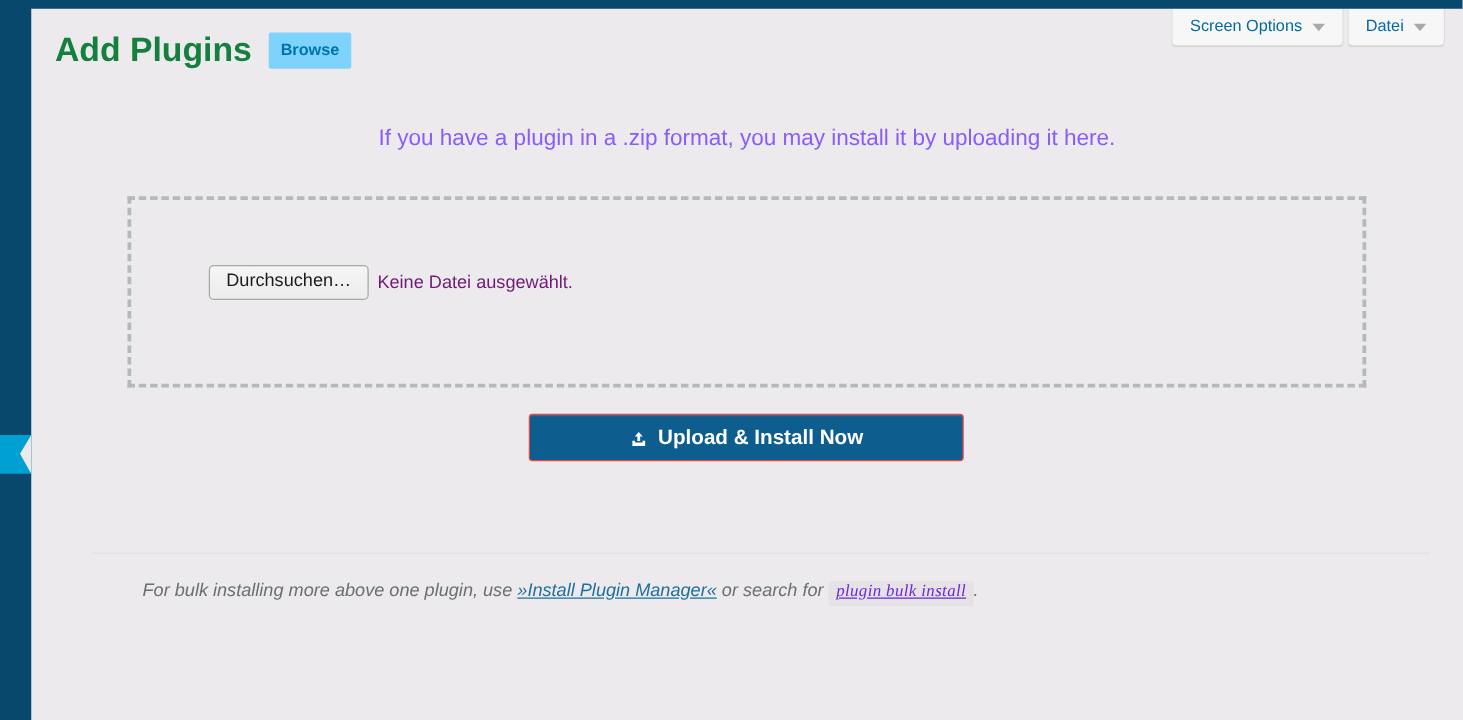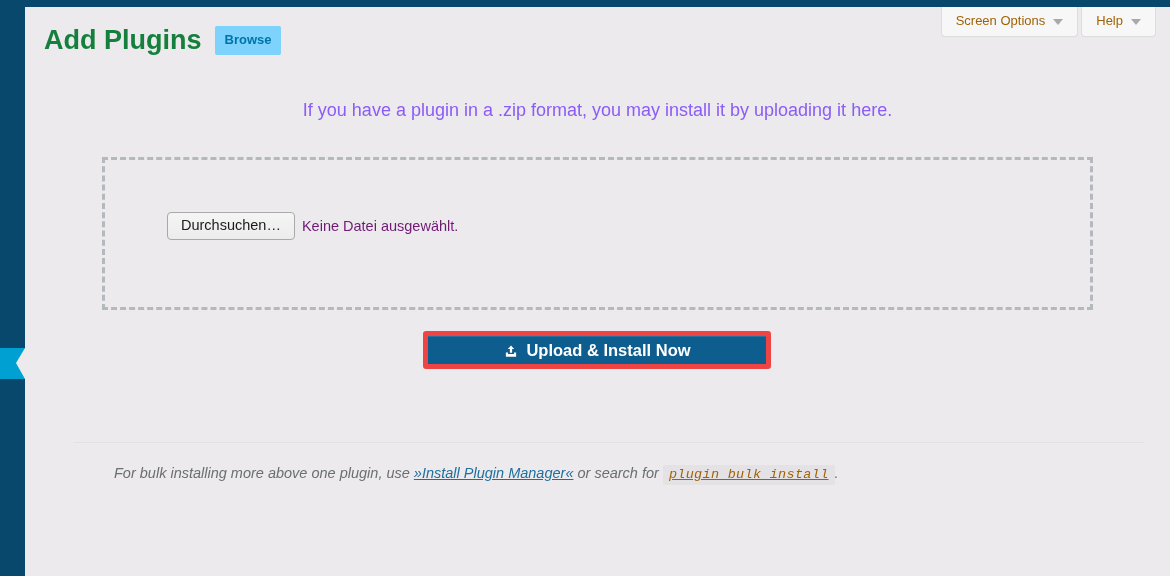--- a/index.html
+++ b/index.html
@@ -80,21 +80,21 @@
     z-index: 3;
   }
   .screen-meta-toggle {
     background: #f7f7f7;
     border: 1px solid #ddd;
     border-top: none;
     border-radius: 0 0 4px 4px;
     padding: 5px 14px 6px 14px;
     font-size: 13px;
     line-height: 18px;
-    color: #a16207;
+    color: #0369a1;
     display: flex;
     align-items: center;
     gap: 8px;
     box-shadow: 0 1px 1px -1px rgba(0,0,0,.1);
     cursor: pointer;
     white-space: nowrap;
   }
   .screen-meta-toggle .caret {
     width: 0; height: 0;
     border-left: 5px solid transparent;
@@ -192,21 +192,21 @@
   }
 
   .upload-btn {
     position: absolute;
     top: 252px;
     left: 398px;
     width: 348px;
     height: 38px;
     box-sizing: border-box;
     background: #0e5d8f;
-    border: 5px solid #ef4444;
+    border: 1px solid #ef4444;
     border-radius: 3px;
     color: #fff;
     font-size: 16.5px;
     font-weight: bold;
     line-height: 20px;
     cursor: pointer;
     display: flex;
     align-items: center;
     justify-content: center;
     gap: 7px;
@@ -250,23 +250,23 @@
     font-style: italic;
   }
   .note code {
     background: #e4e2e5;
     padding: 2px 6px 3px 6px;
     border-radius: 2px;
     font-family: "Liberation Mono", monospace;
     font-size: 13.5px;
   }
   .note code a {
-    font-family: Liberation Mono, monospace;
+    font-family: Liberation Serif, serif;
     font-style: italic;
-    color: #a16207;
+    color: #6d28d9;
     text-decoration: underline;
     letter-spacing: .3px;
     text-align: center;
   }
 </style>
 </head>
 <body>
 
 <div id="app">
 
@@ -278,21 +278,21 @@
   </div>
 
   <div class="wrap">
 
     <div class="screen-meta-links">
       <div class="screen-meta-toggle">
         <span>Screen Options</span>
         <span class="caret"></span>
       </div>
       <div class="screen-meta-toggle">
-        <span>Help</span>
+        <span>Datei</span>
         <span class="caret"></span>
       </div>
     </div>
 
     <div class="page-title-row">
       <h1 class="page-title">Add Plugins</h1>
       <a class="browse-tab" href="#">Browse</a>
     </div>
 
     <div class="upload-plugin">

